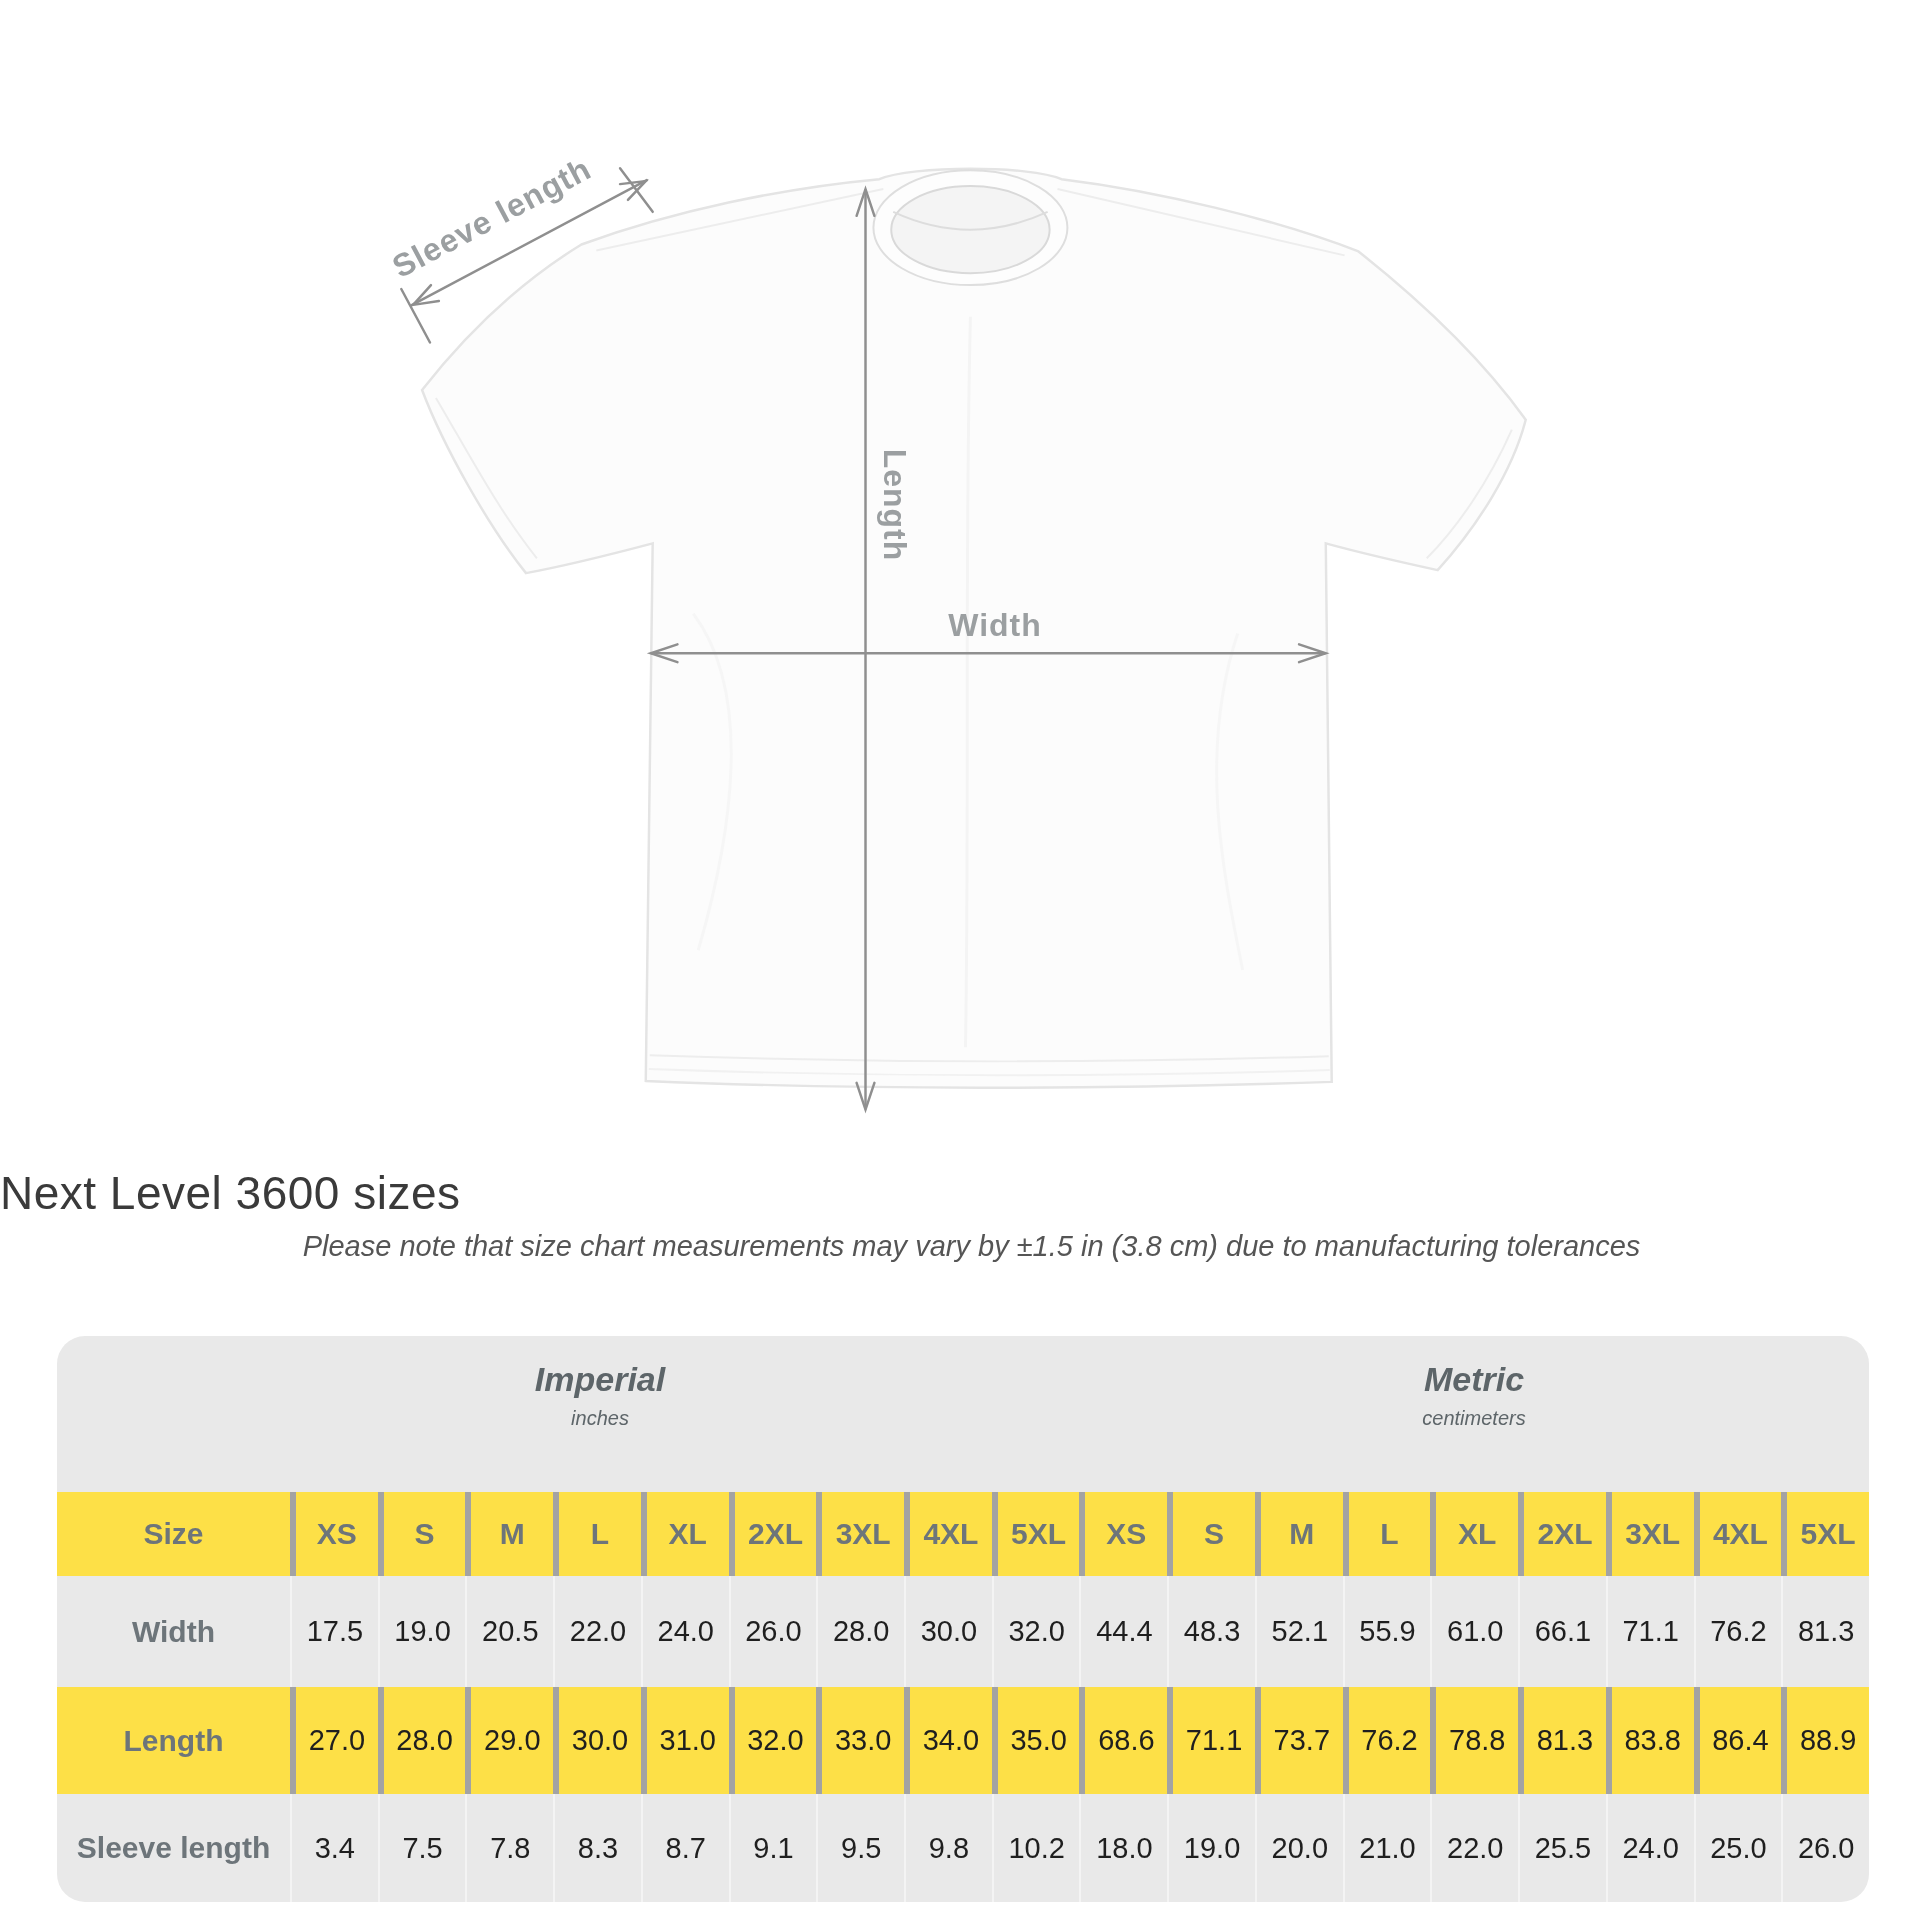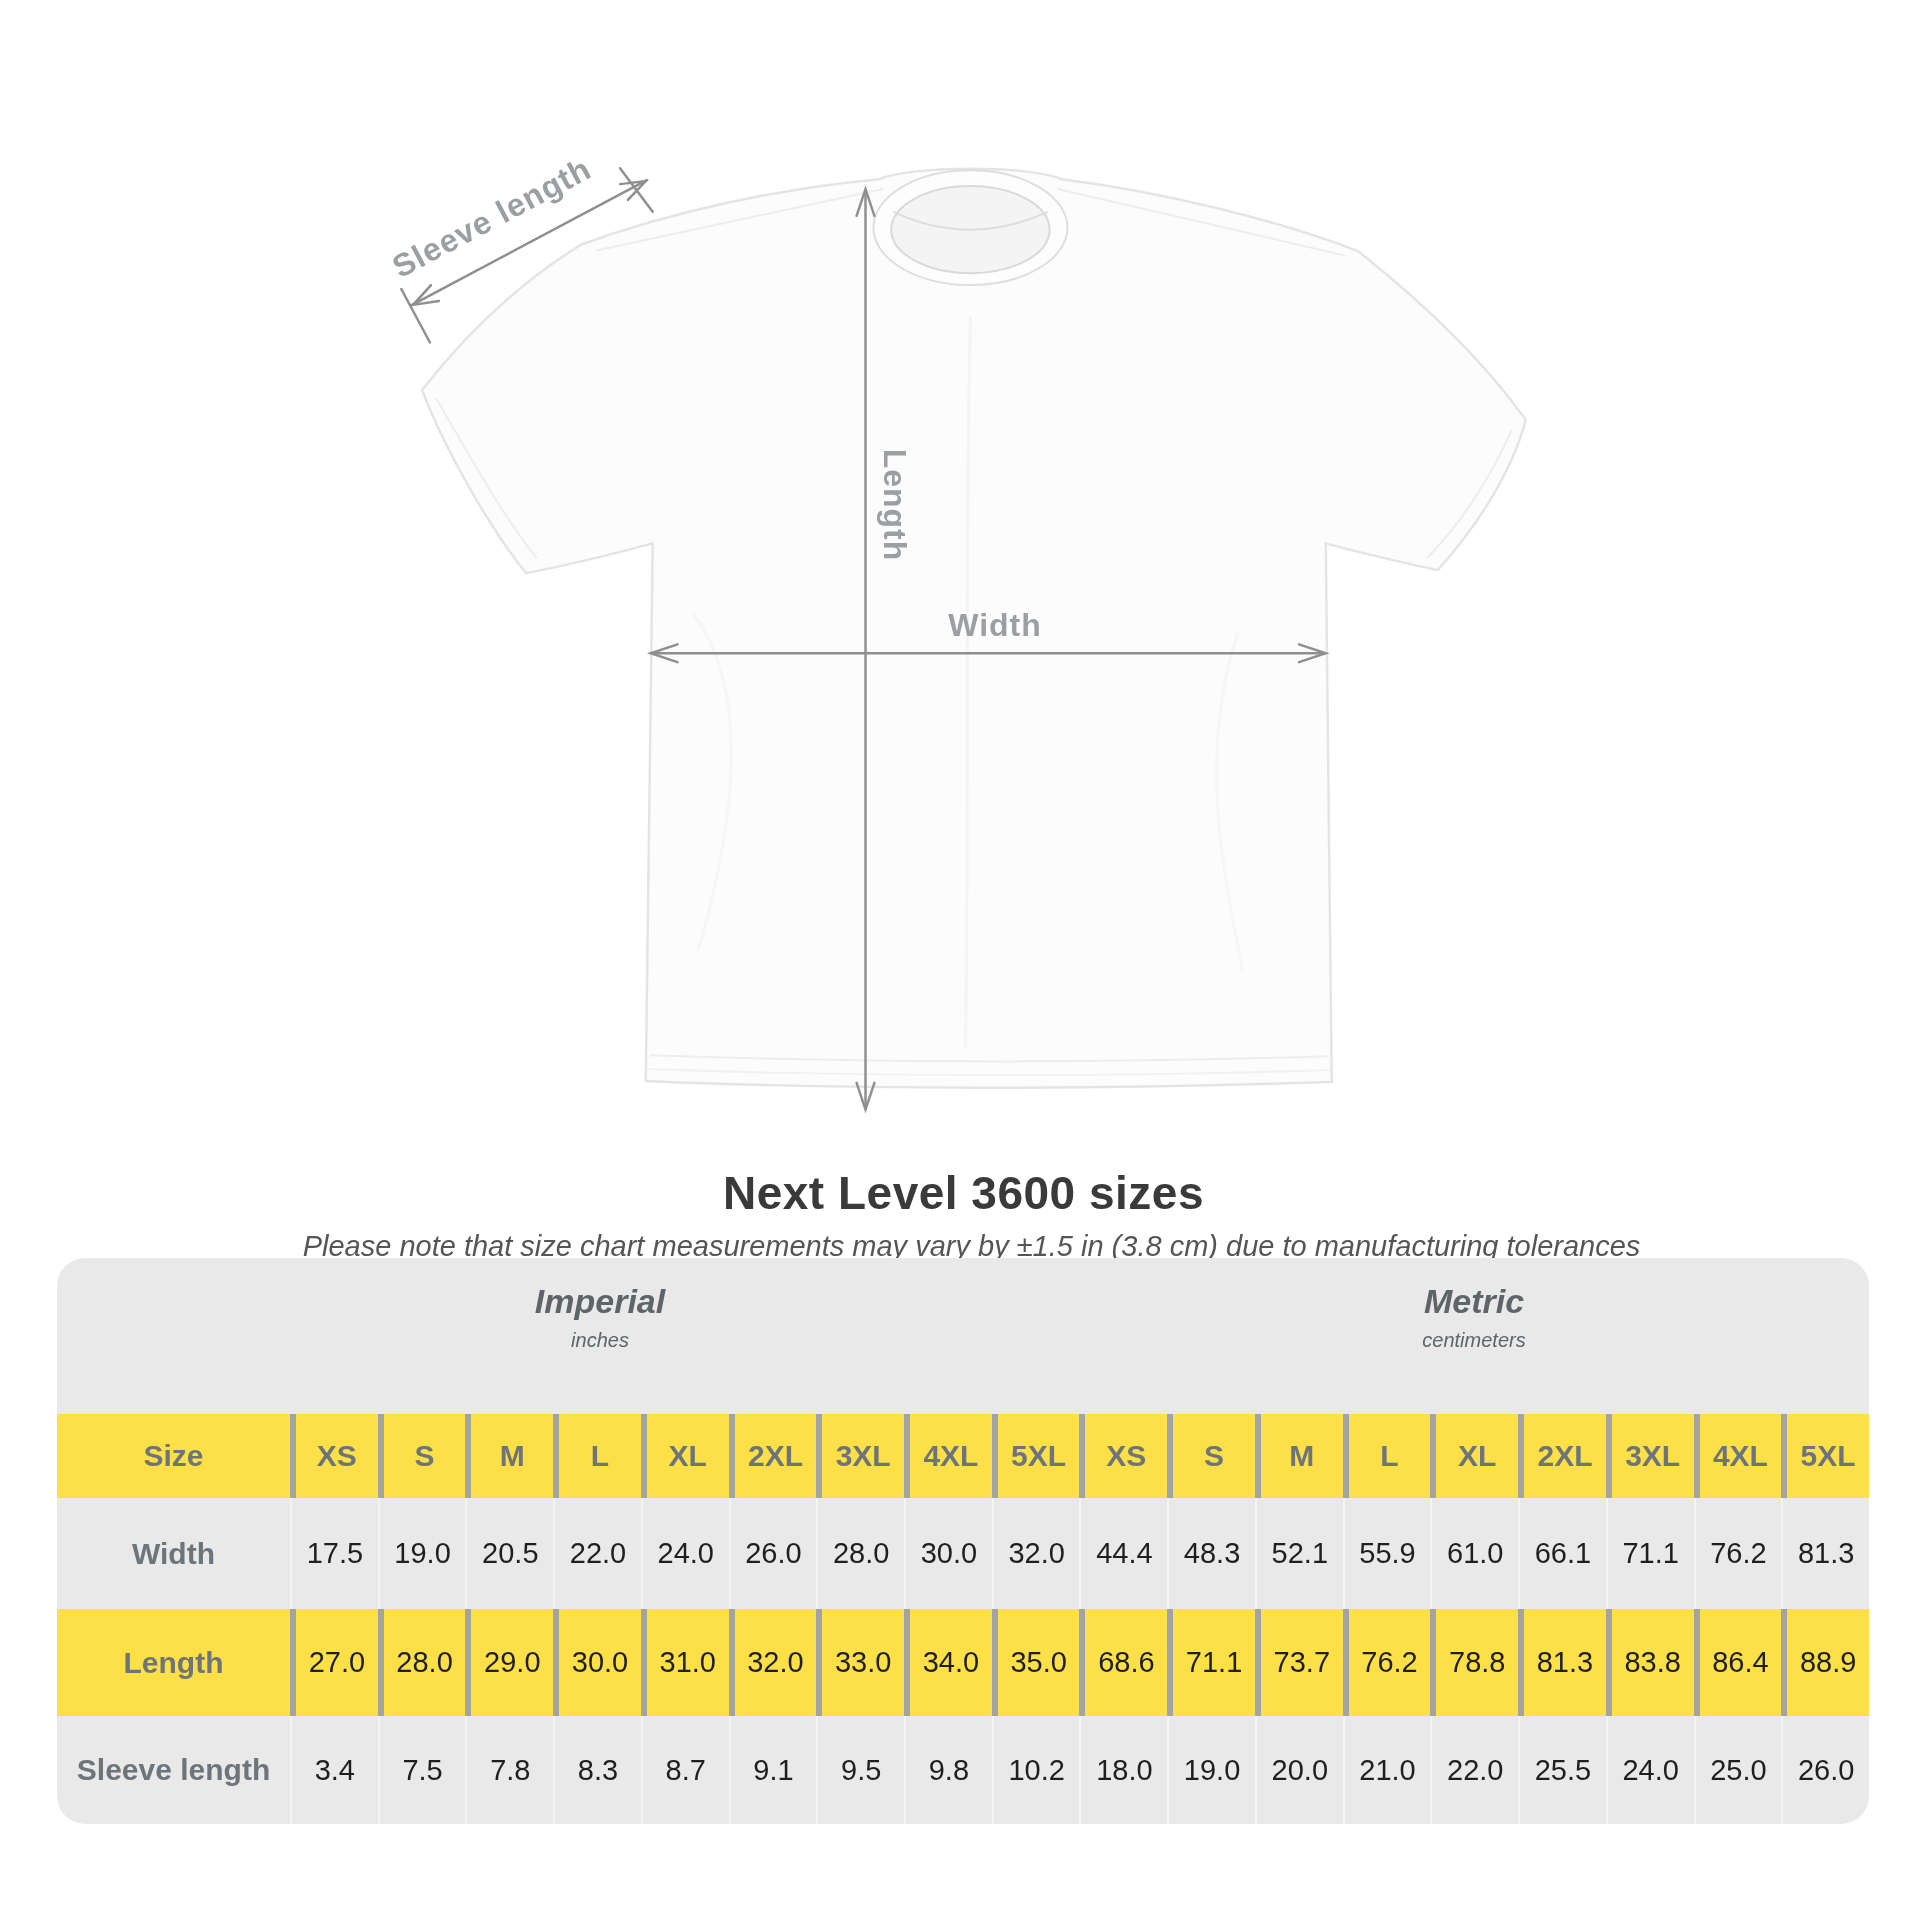--- a/index.html
+++ b/index.html
@@ -11,30 +11,30 @@
   .diagram{position:absolute;left:0;top:0;width:1927px;height:1168px;}
   .diagram svg{position:absolute;left:0;top:0;}
   .dim-label{
     position:absolute;font-weight:bold;font-size:32px;letter-spacing:1px;color:#9b9fa1;
     white-space:nowrap;transform:translate(-50%,-50%);
   }
   .dim-label.rot-sleeve{transform:translate(-50%,-50%) rotate(-28deg);}
   .dim-label.rot-length{transform:translate(-50%,-50%) rotate(90deg);}
   
   .page-title{
-    position:absolute;left:0;top:1166px;width:1927px;text-align:center;margin:0;
-    font-size:46px;font-weight:bold;color:#3a3a3a;letter-spacing:0.5px;
+    position:absolute;left:0;top:1166px;width:1927px;text-align:left;margin:0;
+    font-size:46px;font-weight:normal;color:#3a3a3a;letter-spacing:0.5px;
   }
   .page-subtitle{
     position:absolute;left:0;top:1230px;width:1927px;text-align:center;margin:0;
     font-size:29px;font-style:italic;color:#555;padding-left:8px;
   }
   
   .size-table{
-    position:absolute;left:57px;top:1258px;width:1812px;height:566px;
+    position:absolute;left:57px;top:1336px;width:1812px;height:566px;
     background:#e9e9e9;border-radius:28px;overflow:hidden;
   }
   .group-row{display:flex;height:156px;}
   .group{display:flex;flex-direction:column;align-items:center;justify-content:flex-start;padding-top:22px;}
   .group.imperial{width:1022px;padding-left:64px;box-sizing:border-box;}
   .group.metric{width:790px;}
   .g-name{font-size:34px;font-weight:bold;font-style:italic;color:#5d6569;line-height:42px;}
   .g-unit{font-size:20px;font-style:italic;color:#5d6569;line-height:36px;}
   .grid{display:grid;grid-template-columns:233px repeat(18,1fr);}
   .cell{

